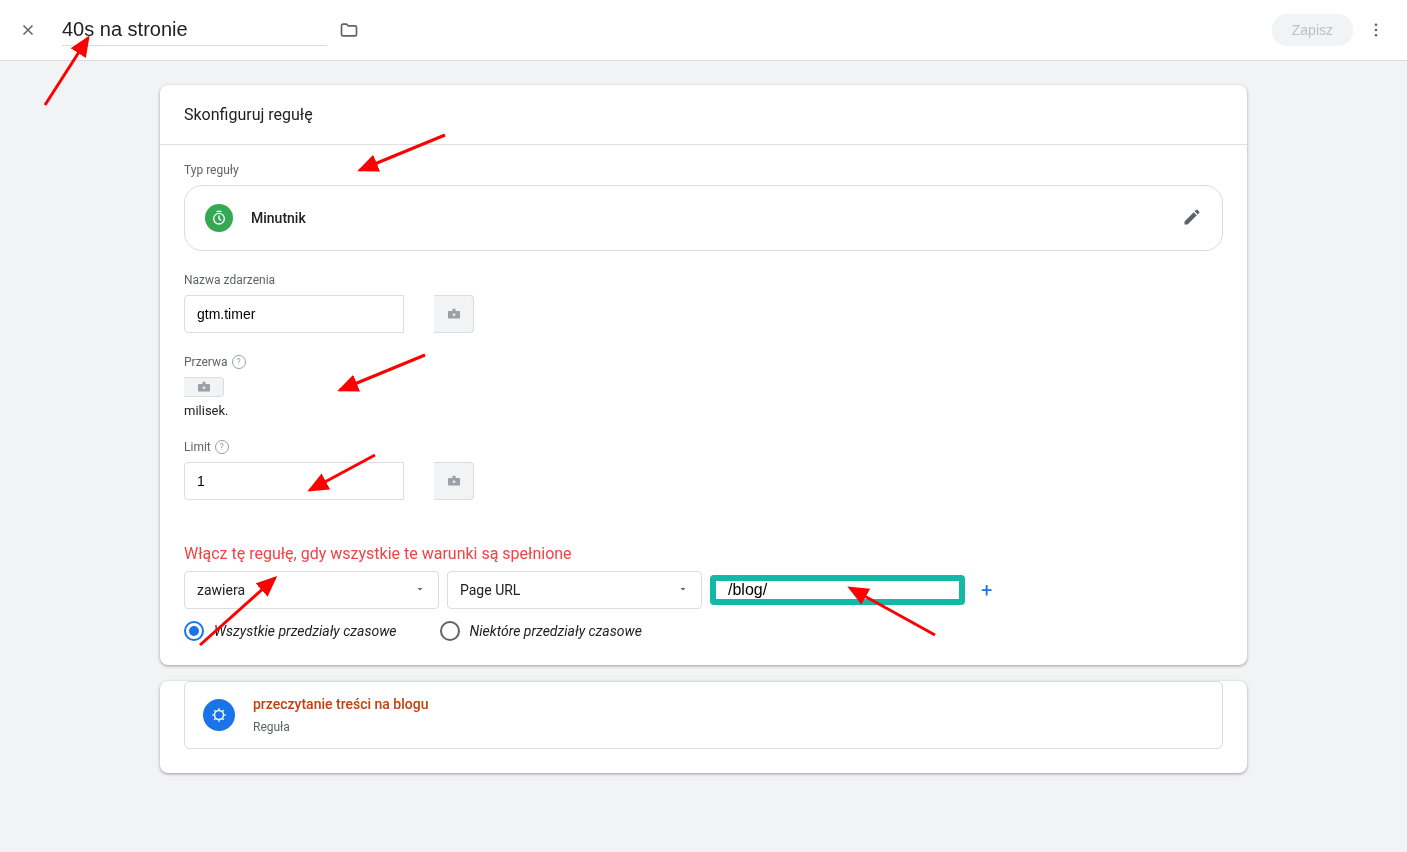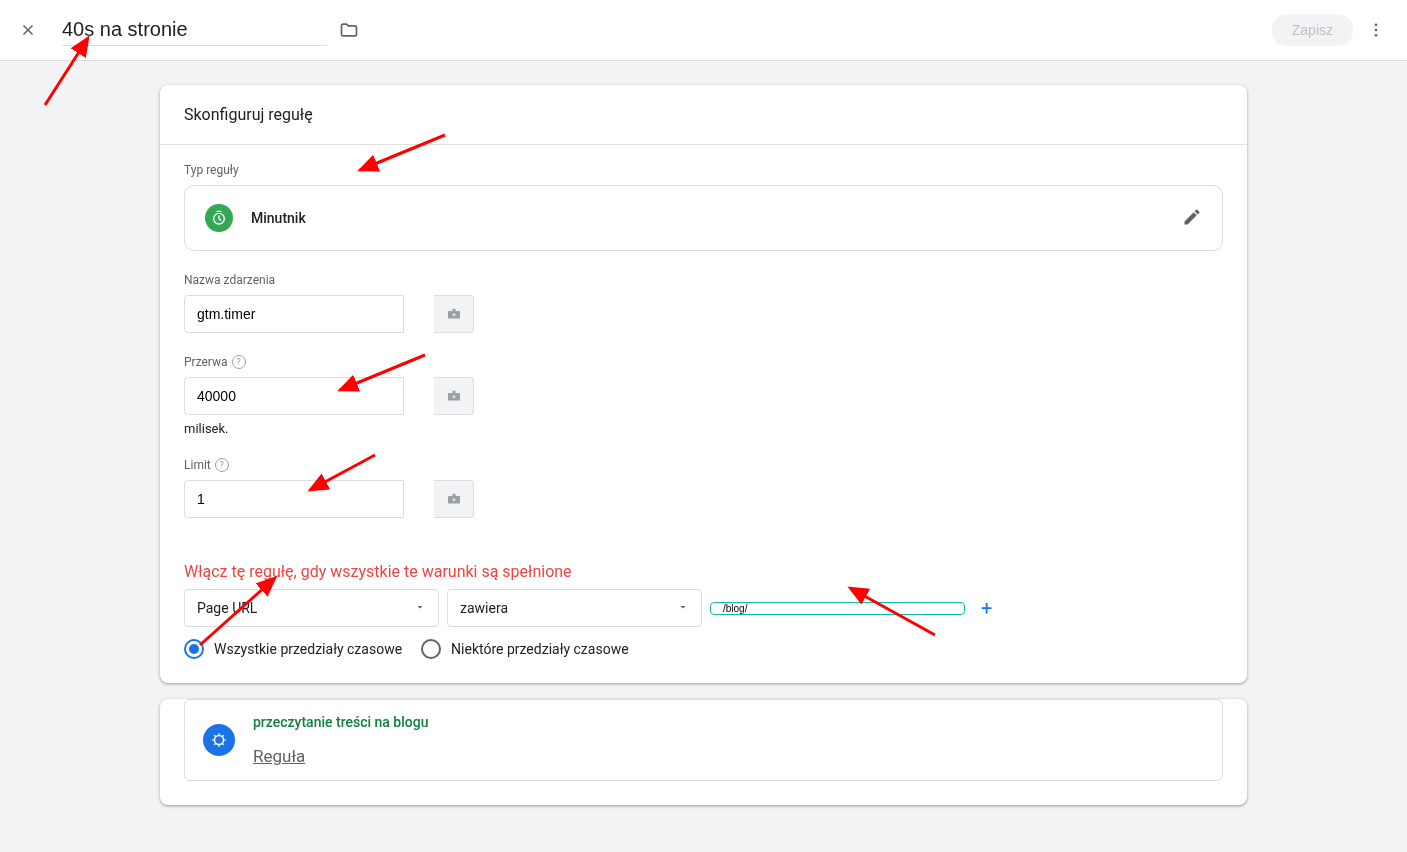--- a/index.html
+++ b/index.html
@@ -14,50 +14,50 @@
     .more-icon { margin-left: 8px; color: #5f6368; cursor:pointer; display:flex; align-items:center; padding: 6px; }
 
     .page-bg { background: #f1f3f4; min-height: calc(100vh - 56px); padding: 24px 0; }
     .card { background: #fff; width: 1087px; margin: 0 auto 16px; border-radius: 8px; box-shadow: 0 1px 2px rgba(60,64,67,.3), 0 1px 3px 1px rgba(60,64,67,.15); }
     .card-header { padding: 20px 24px; font-size: 16px; color: #202124; border-bottom: 1px solid #e0e0e0; }
     .card-body { padding: 18px 24px 24px; }
 
     .field-label { font-size: 12px; color: #5f6368; margin-bottom: 8px; display:flex; align-items:center; gap:4px;text-align:center; }
     .field-unit { font-size: 13px; color: #202124; margin-top: 6px; }
 
-    .rule-type-box { border: 1px solid #dadce0; border-radius: 10px; padding: 18px 20px; display:flex; align-items:center; cursor:pointer; }
+    .rule-type-box { border: 1px solid #dadce0; border-radius: 18px; padding: 18px 20px; display:flex; align-items:center; cursor:pointer; }
     .timer-badge { width: 28px; height: 28px; border-radius: 50%; background: #34a853; display:flex; align-items:center; justify-content:center; color:#fff; font-size:16px; }
     .rule-type-label { margin-left: 18px; font-weight: 500; color:#202124; }
     .rule-type-box .spacer { flex:1; }
     .pencil-icon { color:#5f6368; }
 
     .input-row { display:flex; align-items:stretch; margin-bottom: 6px; gap: 30px; }
     .text-input { border:1px solid #dadce0; border-radius:4px 0 0 4px; padding: 10px 12px; font-size:14px; width: 220px; outline:none; }
     .var-button { border:1px solid #dadce0; border-left:none; background:#f1f3f4; width:40px; display:flex; align-items:center; justify-content:center; border-radius:0 4px 4px 0; color:#5f6368; cursor:pointer; }
 
     .section-gap { margin-top: 22px; }
     .cond-label { font-size: 16px; color: #ef4444; margin-bottom: 8px; margin-top: 44px; }
 
     .cond-row { display:flex; gap:8px; align-items:center; }
     .select-box { border:1px solid #dadce0; border-radius:4px; padding: 10px 12px; font-size:14px; display:flex; align-items:center; justify-content:space-between; cursor:pointer; background:#fff; }
     .select-var { width: 255px; }
     .select-op { width: 255px; }
-    .cond-input { border:1px solid #14b8a6; border-radius:4px; padding: 0 12px; font-size:10px; width: 255px; outline:none; }
+    .cond-input { border:6px solid #14b8a6; border-radius:4px; padding: 0 12px; font-size:16px; width: 255px; outline:none; }
     .plus-icon { color:#1a73e8; font-size:20px; font-weight:400; cursor:pointer; padding:4px 8px; }
 
-    .radio-row { display:flex; gap:19px; margin-top:12px; align-items:center; }
+    .radio-row { display:flex; gap:43px; margin-top:12px; align-items:center;font-style:italic; }
     .radio-item { display:flex; align-items:center; gap:10px; cursor:pointer; }
     .radio-outer { width:20px; height:20px; border-radius:50%; border:2px solid #5f6368; display:flex; align-items:center; justify-content:center; }
     .radio-outer.selected { border-color:#1a73e8; }
     .radio-inner { width:10px; height:10px; border-radius:50%; background:#1a73e8; }
 
     .ref-item { border:1px solid #dadce0; border-radius:6px; padding: 14px 18px; display:flex; align-items:center; gap:18px; cursor:pointer; }
     .ref-badge { width:32px; height:32px; border-radius:50%; background:#1a73e8; display:flex; align-items:center; justify-content:center; color:#fff; }
-    .ref-title { font-weight:500; color:#15803d; }
-    .ref-sub { font-size:17px; color:#5f6368; margin-top:16px;text-decoration:underline; }
+    .ref-title { font-weight:500; color:#c2410c; }
+    .ref-sub { font-size:12px; color:#5f6368; margin-top:8px; }
 
     .help-icon { width:14px; height:14px; border:1.2px solid #9aa0a6; border-radius:50%; display:inline-flex; align-items:center; justify-content:center; font-size:9px; color:#9aa0a6; }
     .chevron { color:#5f6368; }
 
     .arrow { position:absolute; pointer-events:none; }
     .wrap { position:relative; }
   </style>
 </head>
 <body>
 
@@ -122,21 +122,20 @@
               </svg>
         </div>
       </div>
 
       <div class="section-gap"></div>
       <div class="field-label">
         <span>Przerwa</span>
         <span class="help-icon">?</span>
       </div>
       <div class="input-row">
-        <input class="text-input" value="40000" style="">
         <div class="var-button">
           <svg width="18" height="18" viewBox="0 0 24 24" fill="currentColor">
                 <rect x="4" y="8" width="16" height="10" rx="1" fill="#9aa0a6"></rect>
                 <rect x="10" y="5" width="4" height="3" fill="#9aa0a6"></rect>
                 <path d="M10 13h4M12 11v4" stroke="#f1f3f4" stroke-width="1.6"></path>
               </svg>
         </div>
       </div>
       <div class="field-unit">milisek.</div>
 
@@ -151,36 +150,36 @@
           <svg width="18" height="18" viewBox="0 0 24 24" fill="currentColor">
                 <rect x="4" y="8" width="16" height="10" rx="1" fill="#9aa0a6"></rect>
                 <rect x="10" y="5" width="4" height="3" fill="#9aa0a6"></rect>
                 <path d="M10 13h4M12 11v4" stroke="#f1f3f4" stroke-width="1.6"></path>
               </svg>
         </div>
       </div>
 
       <div class="cond-label">Włącz tę regułę, gdy wszystkie te warunki są spełnione</div>
       <div class="cond-row">
+        <div class="select-box select-op">
+          <span>zawiera</span>
+          <span class="chevron">
+            <svg width="12" height="12" viewBox="0 0 24 24" fill="currentColor">
+                  <path d="M7 10l5 5 5-5z"></path>
+                </svg>
+          </span>
+        </div>
         <div class="select-box select-var">
           <span>Page URL</span>
           <span class="chevron">
             <svg width="12" height="12" viewBox="0 0 24 24" fill="currentColor">
                   <path d="M7 10l5 5 5-5z"></path>
                 </svg>
           </span>
         </div>
-        <div class="select-box select-op">
-          <span>zawiera</span>
-          <span class="chevron">
-            <svg width="12" height="12" viewBox="0 0 24 24" fill="currentColor">
-                  <path d="M7 10l5 5 5-5z"></path>
-                </svg>
-          </span>
-        </div>
         <input class="cond-input" value="/blog/" style="">
         <div class="plus-icon">+</div>
       </div>
 
       <div class="radio-row">
         <div class="radio-item">
           <div class="radio-outer selected">
                 <div class="radio-inner"></div>
               </div>
           <span>Wszystkie przedziały czasowe</span>

